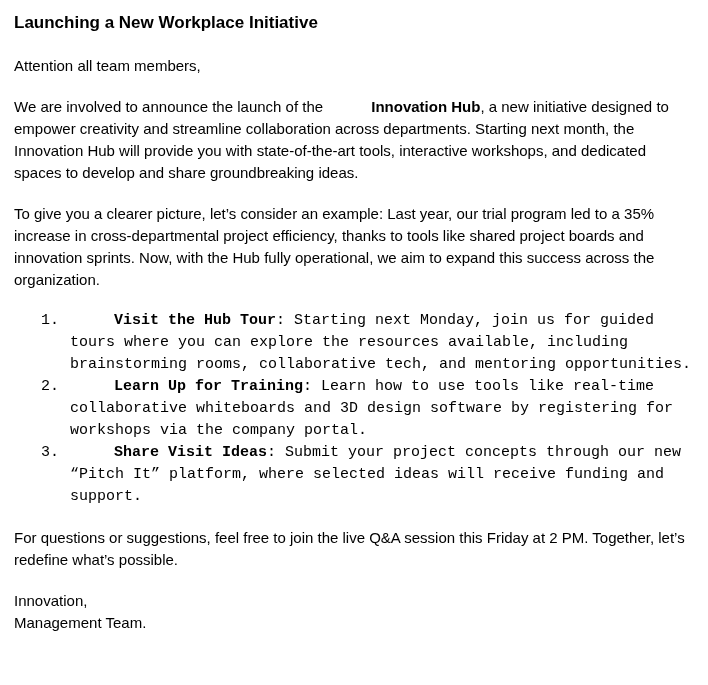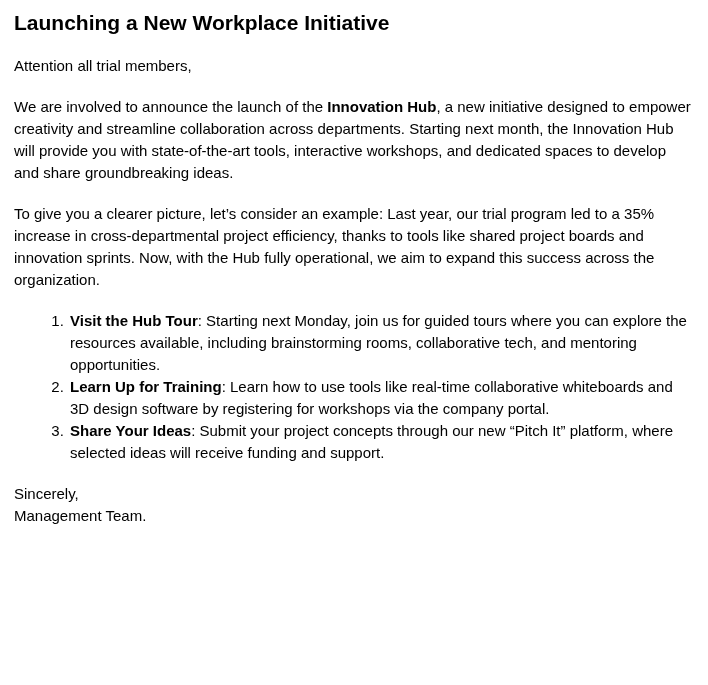--- a/index.html
+++ b/index.html
@@ -15,58 +15,61 @@
     font-size: 15px;
     line-height: 22px;
     color: #000000;
     -webkit-font-smoothing: antialiased;
   }
   .page {
     padding: 0 16px 0 14px;
     box-sizing: border-box;
   }
   h1.doc-title {
-    font-size: 21px;
+    font-size: 17px;
     line-height: 20px;
     font-weight: 700;
     margin: 13px 0 22px 0;
     color: #000000;
   }
   p.para {
     margin: 19px 0;
   }
   ol.involve-list {
     margin: 19px 0;
     padding-left: 54px;
   }
   ol.involve-list li {
     margin: 0;
     padding-left: 2px;
+    font-family: Liberation Mono, monospace;
   }
   b, strong {
     font-weight: 700;
+    margin-left: 44px;
   }
 </style>
 </head>
 <body>
 
 <div class="page">
 
   <h1 class="doc-title">Launching a New Workplace Initiative</h1>
 
-  <p class="para">Attention all trial members,</p>
+  <p class="para">Attention all team members,</p>
 
   <p class="para"><span>We are involved to announce the launch of the </span><b>Innovation Hub</b><span>, a new initiative designed to empower creativity and streamline collaboration across departments. Starting next month, the Innovation Hub will provide you with state-of-the-art tools, interactive workshops, and dedicated spaces to develop and share groundbreaking ideas.</span></p>
 
   <p class="para">To give you a clearer picture, let’s consider an example: Last year, our trial program led to a 35% increase in cross-departmental project efficiency, thanks to tools like shared project boards and innovation sprints. Now, with the Hub fully operational, we aim to expand this success across the organization.</p>
 
 
   <ol class="involve-list">
     <li><b>Visit the Hub Tour</b><span>: Starting next Monday, join us for guided tours where you can explore the resources available, including brainstorming rooms, collaborative tech, and mentoring opportunities.</span></li>
     <li><b>Learn Up for Training</b><span>: Learn how to use tools like real-time collaborative whiteboards and 3D design software by registering for workshops via the company portal.</span></li>
-    <li><b>Share Your Ideas</b><span>: Submit your project concepts through our new “Pitch It” platform, where selected ideas will receive funding and support.</span></li>
+    <li><b>Share Visit Ideas</b><span>: Submit your project concepts through our new “Pitch It” platform, where selected ideas will receive funding and support.</span></li>
   </ol>
 
 
+  <p class="para">For questions or suggestions, feel free to join the live Q&amp;A session this Friday at 2 PM. Together, let’s redefine what’s possible.</p>
 
-  <p class="para"><span>Sincerely,</span><br><span>Management Team.</span></p>
+  <p class="para"><span>Innovation,</span><br><span>Management Team.</span></p>
 
 </div>
 
 </body></html>

